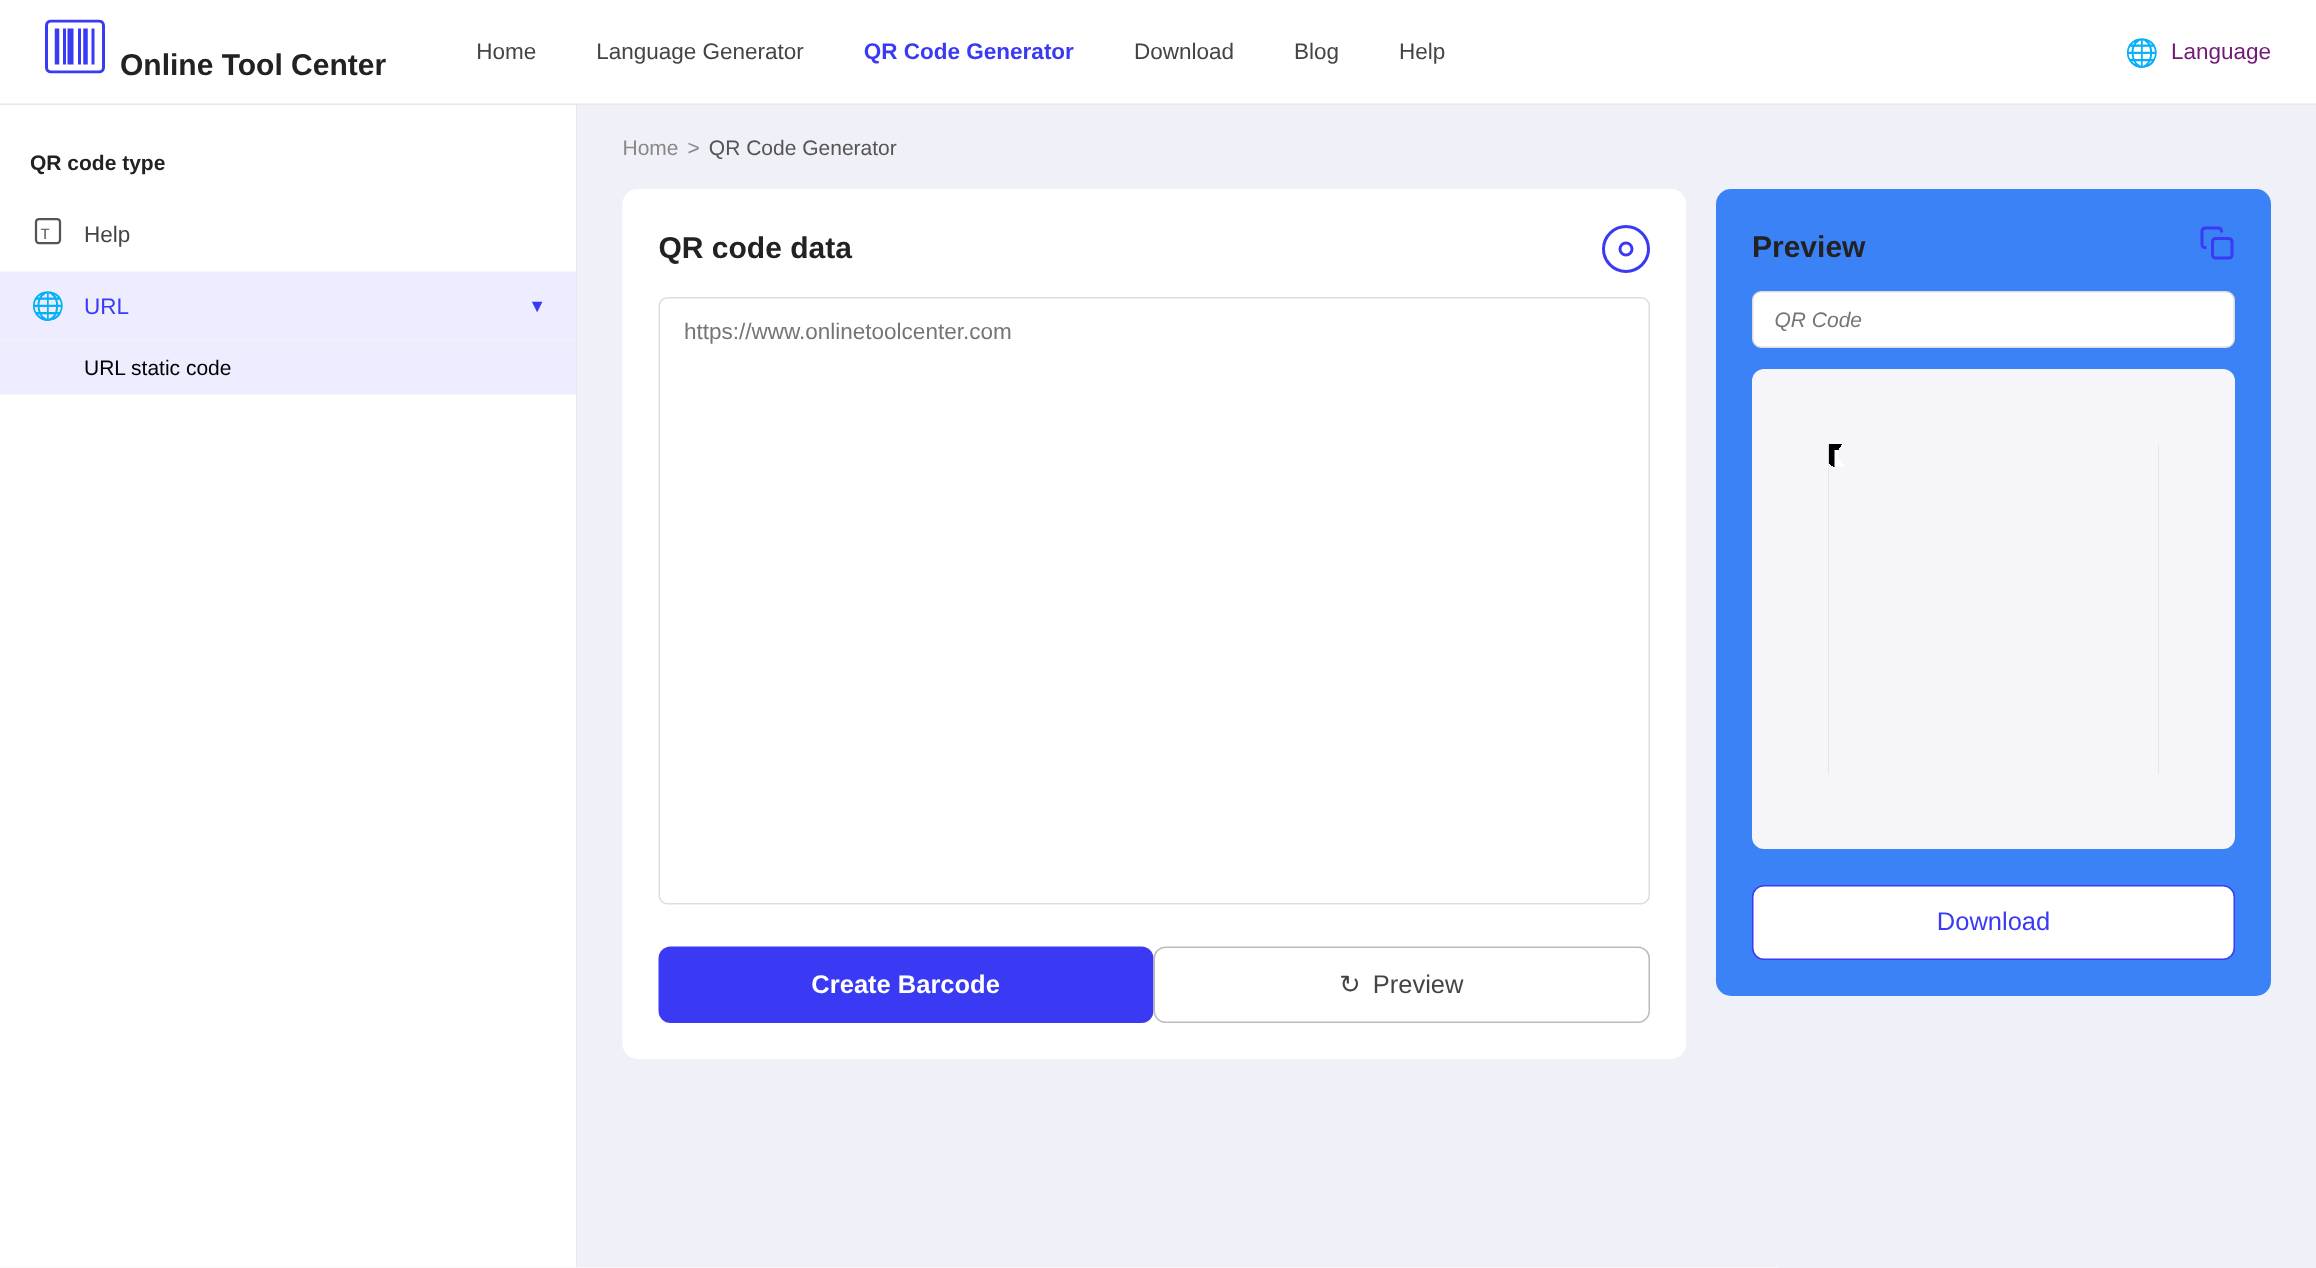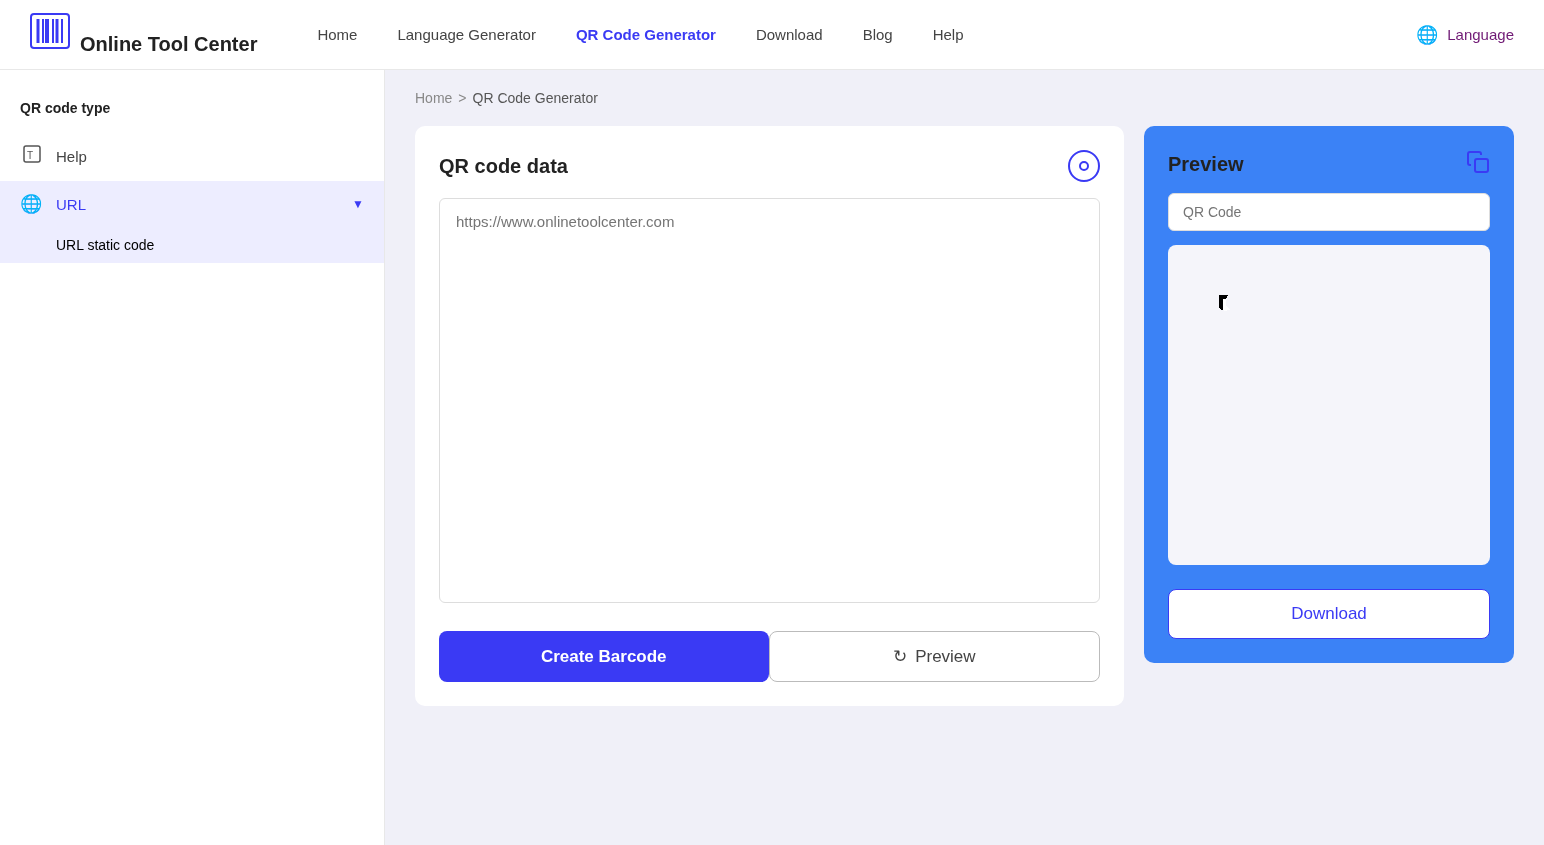--- a/index.html
+++ b/index.html
@@ -257,20 +257,21 @@
       cursor: pointer;
     }
     .qr-label-input {
       border: 1px solid #ddd;
       border-radius: 6px;
       padding: 10px 14px;
       font-size: 14px;
       color: #999;
       outline: none;
       width: 100%;
+      font-style: italic;
     }
     .qr-preview-area {
       background: #f5f5fa;
       border-radius: 8px;
       display: flex;
       align-items: center;
       justify-content: center;
       padding: 20px;
       min-height: 320px;
     }

